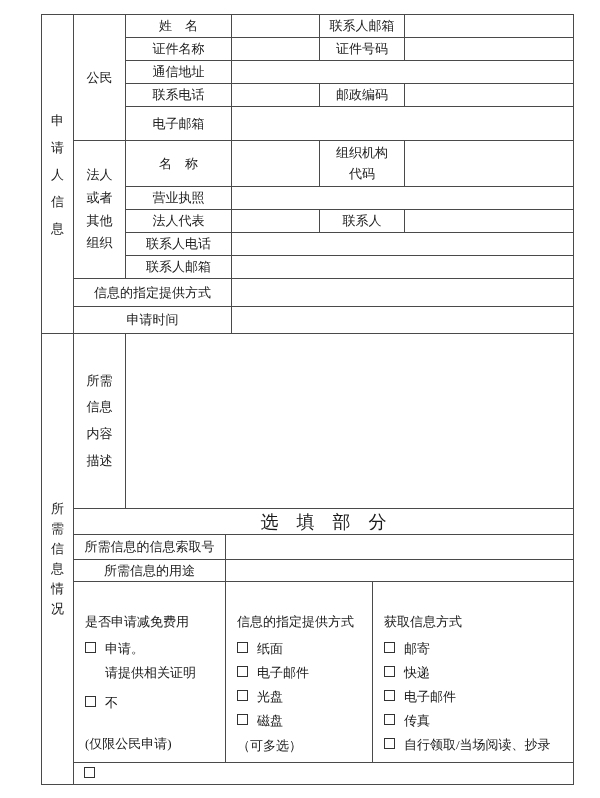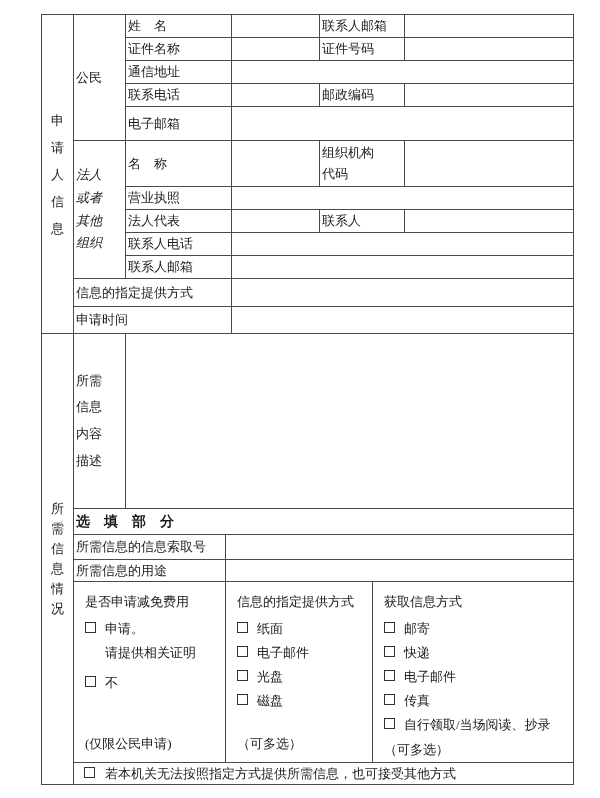--- a/index.html
+++ b/index.html
@@ -9,36 +9,37 @@
     background:#ffffff;
     font-family:"Liberation Serif","DejaVu Serif",serif;
     color:#1a1a1a;
     font-size:13px;
   }
   .form-wrap { position:absolute; left:41px; top:14px; width:532px; }
   table { border-collapse:collapse; table-layout:fixed; width:532px; }
   table.bottom { margin-top:-1px; }
   td {
     border:1px solid #4a4a4a;
+    text-align:center;
     vertical-align:middle;
     padding:0 2px;
     overflow:hidden;
   }
   .pre { white-space:pre-line; }
   .side-cell { }
   .vstack { width:1em; margin:0 auto; word-break:break-all; }
   .vs-top { line-height:27px; }
   .vs-bot { line-height:20px; }
-  .org-group { line-height:1.75;font-style:italic; }
+  .org-group { line-height:1.75; }
   .org-code { line-height:1.55; }
   .desc-label { line-height:2.05; }
-  .hdr { font-weight:bold; font-size:14px; }
+  .hdr { font-weight:normal; font-size:18px; }
   .cb-td { vertical-align:top; text-align:left; padding:11px 6px 9px 11px; }
   .cb-box { display:flex; flex-direction:column; height:160px; }
-  .cb-title { margin-bottom:10px; }
+  .cb-title { margin-bottom:10px;margin-top:20px; }
   .cb-item { margin-bottom:9px; line-height:15px; }
   .cbx {
     display:inline-block; width:9px; height:9px;
     border:1px solid #333; margin-right:9px; vertical-align:0px;
     background:#fff;
   }
   .cb-sub { margin-bottom:15px; padding-left:20px; line-height:15px; }
   .cb-foot { margin-top:auto; }
   .note-td { text-align:left; padding-left:10px; }
   .note-td .cbx { margin-right:10px; }
@@ -208,20 +209,20 @@
             </div>
             <div class="cb-item">
               <span class="cbx"></span><span>自行领取/当场阅读、抄录</span>
             </div>
             <div class="cb-foot">（可多选）</div>
           </div>
         </td>
       </tr>
       <tr style="height:22px">
         <td colspan="4" class="note-td">
-          <span class="cbx"></span><span>若本机关无法按照指定方式提供所需信息，也可接受其他方式</span>
+          <span class="cbx"></span>
         </td>
       </tr>
     </tbody>
       </table>
 
   </div>
 </div>
 
 </body></html>

